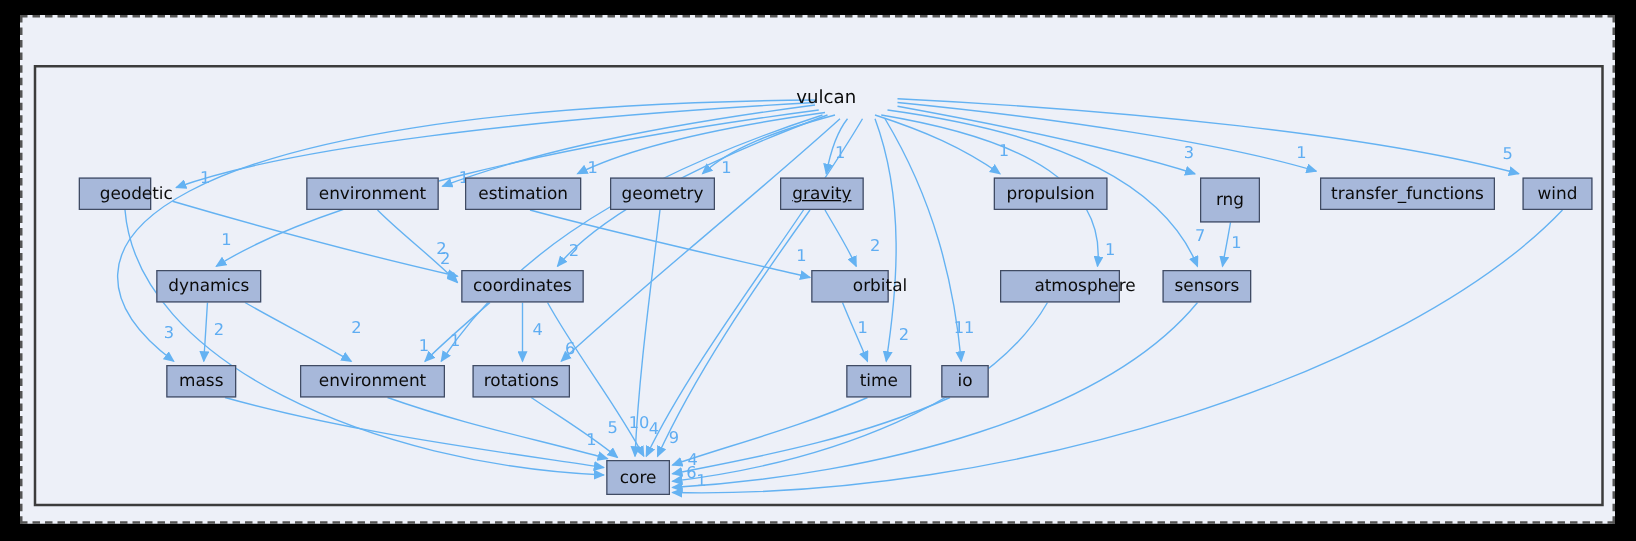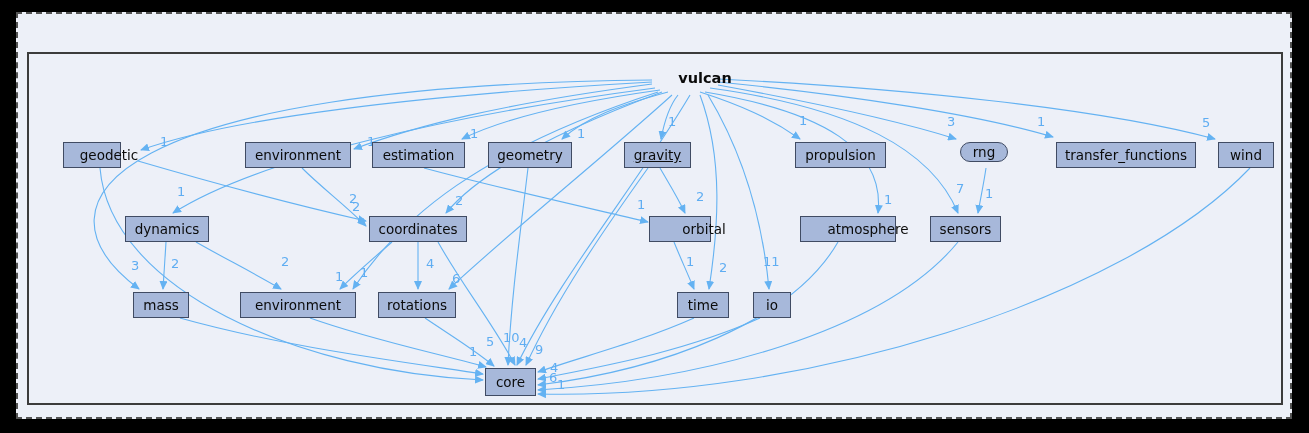--- a/index.html
+++ b/index.html
@@ -101,28 +101,28 @@
       <path d="M694,318 C640,342 584,356 538,372" fill="none" stroke="#64b2f2" stroke-width="1.1" marker-end="url(#arr)"></path>
       <text x="550" y="372" fill="#5fadf2" font-size="13">4</text>
       <path d="M760,318 C684,352 604,366 538,379" fill="none" stroke="#64b2f2" stroke-width="1.1" marker-end="url(#arr)"></path>
       <text x="549" y="382" fill="#5fadf2" font-size="13">6</text>
       <path d="M838,242 C792,322 662,370 538,385" fill="none" stroke="#64b2f2" stroke-width="1.1" marker-end="url(#arr)"></path>
       <text x="557" y="389" fill="#5fadf2" font-size="13">1</text>
       <path d="M958,242 C884,332 704,380 538,390" fill="none" stroke="#64b2f2" stroke-width="1.1" marker-end="url(#arr)"></path>
       <path d="M1250,168 C1124,300 804,400 538,394" fill="none" stroke="#64b2f2" stroke-width="1.1" marker-end="url(#arr)"></path>
     </svg>
   <div id="nodes">
-      <div class="node plain" style="left: 670px; top: 66px; width: 70px; height: 24px; font-weight: bold;">vulcan</div>
+      <div class="node plain" style="left: 626px; top: 66px; width: 70px; height: 24px;">vulcan</div>
       <div class="node" style="left: 63px; top: 142px; width: 58px; height: 26px; padding-left: 34px;">geodetic</div>
       <div class="node" style="left: 245px; top: 142px; width: 106px; height: 26px;">environment</div>
       <div class="node" style="left: 372px; top: 142px; width: 93px; height: 26px;">estimation</div>
       <div class="node" style="left: 488px; top: 142px; width: 84px; height: 26px;">geometry</div>
       <div class="node" style="left: 624px; top: 142px; width: 67px; height: 26px; text-decoration: underline;">gravity</div>
       <div class="node" style="left: 795px; top: 142px; width: 91px; height: 26px;">propulsion</div>
-      <div class="node" style="left: 960px; top: 142px; width: 48px; height: 20px; border-radius: 13px;">rng</div>
+      <div class="node" style="left: 960px; top: 142px; width: 48px; height: 36px;">rng</div>
       <div class="node" style="left: 1056px; top: 142px; width: 140px; height: 26px;">transfer_functions</div>
       <div class="node" style="left: 1218px; top: 142px; width: 56px; height: 26px;">wind</div>
       <div class="node" style="left: 125px; top: 216px; width: 84px; height: 26px;">dynamics</div>
       <div class="node" style="left: 369px; top: 216px; width: 98px; height: 26px;">coordinates</div>
       <div class="node" style="left: 649px; top: 216px; width: 62px; height: 26px; padding-left: 48px;">orbital</div>
       <div class="node" style="left: 800px; top: 216px; width: 96px; height: 26px; padding-left: 40px;">atmosphere</div>
       <div class="node" style="left: 930px; top: 216px; width: 71px; height: 26px;">sensors</div>
       <div class="node" style="left: 133px; top: 292px; width: 56px; height: 26px;">mass</div>
       <div class="node" style="left: 240px; top: 292px; width: 116px; height: 26px;">environment</div>
       <div class="node" style="left: 378px; top: 292px; width: 78px; height: 26px;">rotations</div>

